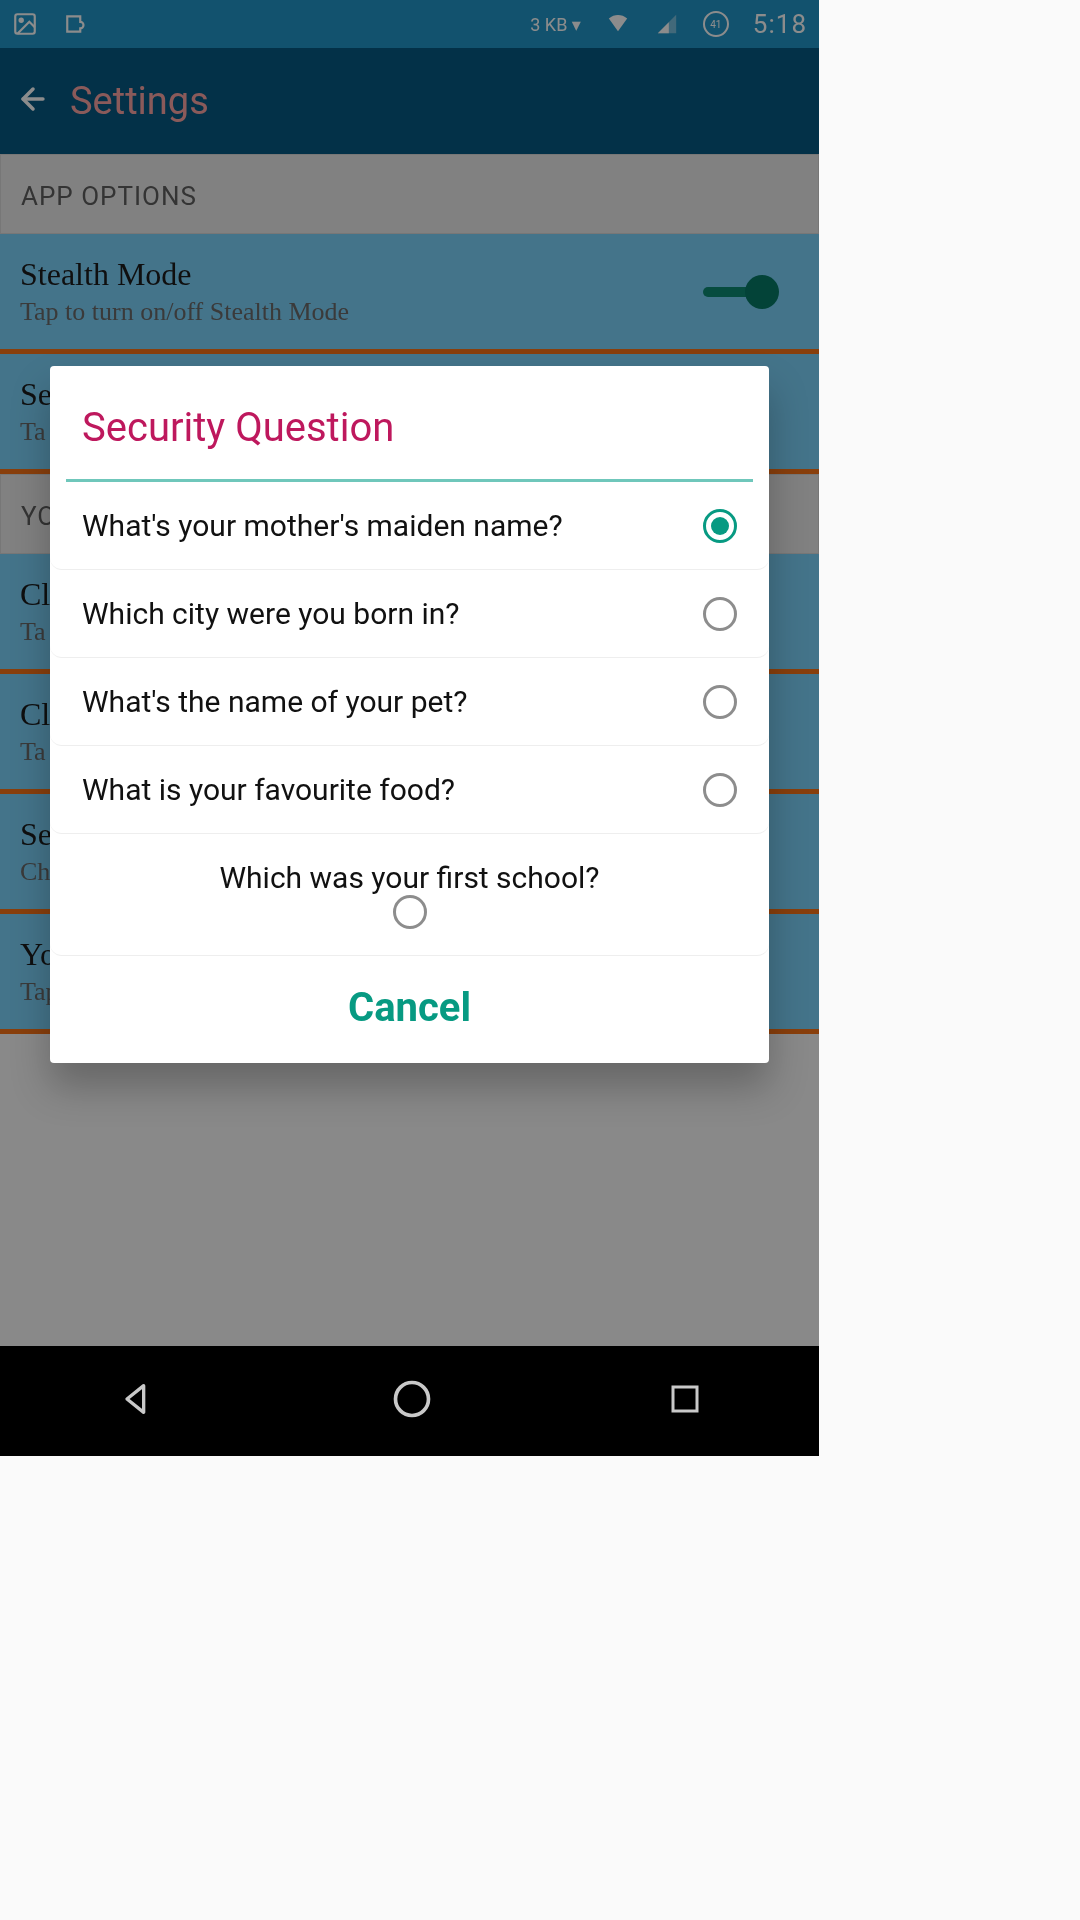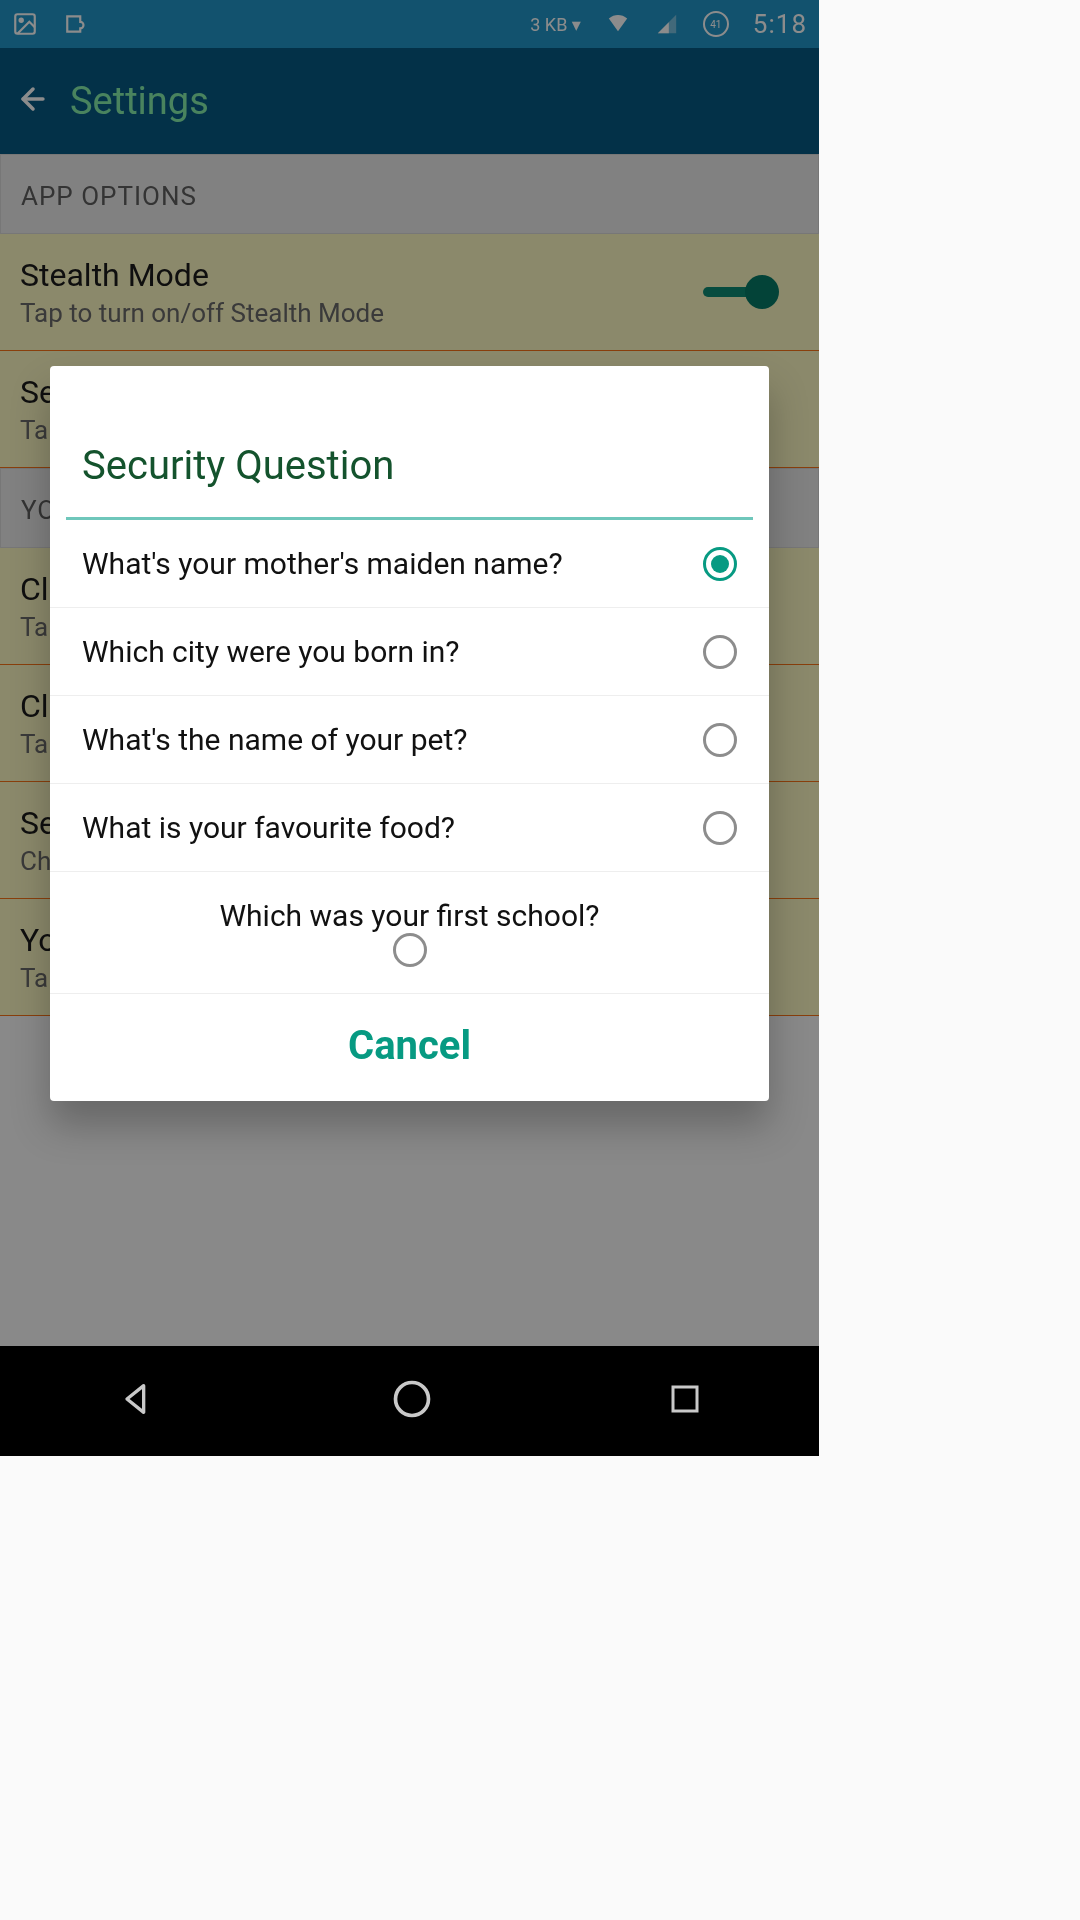--- a/index.html
+++ b/index.html
@@ -33,38 +33,39 @@
   
   .action-bar {
     height: 106px;
     background: #075a83;
     display: flex;
     align-items: center;
     padding: 0 16px;
     gap: 20px;
   }
   .action-bar .back-arrow { color: #fff; }
-  .action-title { color: #86efac; font-size: 38px; font-weight: 400; }
+  .action-title { color: #fca5a5; font-size: 38px; font-weight: 400; }
 
   
   .section-header {
     padding: 26px 20px 22px;
     color: #5f5f5f;
     font-size: 26px;
     letter-spacing: 1px;
     background: #ececec;
     border: 1px solid #d9d9d9;
   }
   .setting-item {
-    background: #fef9c3;
-    border-bottom: 1px solid #f97316;
+    background: #7dd3fc;
+    border-bottom: 5px solid #f97316;
     padding: 22px 20px;
     display: flex;
     flex-direction: column;
     position: relative;
+    font-family: Liberation Serif, serif;
   }
   .setting-title { font-size: 32px; color: #1c1c1c; margin-bottom: 4px; }
   .setting-sub   { font-size: 26px; color: #6b6b6b; }
   .switch {
     position: absolute; right: 46px; top: 50%; transform: translateY(-50%);
     width: 70px; height: 30px;
   }
   .switch-track {
     position: absolute; left: 0; top: 10px; width: 54px; height: 10px;
     background: #0e8a74; border-radius: 5px;
@@ -81,34 +82,34 @@
   }
   .dialog {
     position: absolute;
     left: 50px; right: 50px; top: 366px;
     background: #fff;
     border-radius: 4px;
     box-shadow: 0 24px 38px rgba(0,0,0,0.25);
     display: flex; flex-direction: column;
   }
   .dialog-title {
-    color: #14532d;
+    color: #be185d;
     font-size: 40px;
     padding: 38px 32px 28px;
-    margin-top: 38px;
   }
   .dialog-divider {
     height: 3px;
     background: #6fc7bb;
     margin: 0 16px;
   }
   .option {
     display: flex; align-items: center;
     padding: 26px 32px;
     border-bottom: 1px solid #eee;
+    border-radius: 12px;
   }
   .option:last-of-type { border-bottom: 1px solid #eee; flex-direction: column; }
   .option-text { font-size: 30px; color: #111; flex: 1; }
   .radio {
     width: 34px; height: 34px; border: 3px solid #8d8d8d; border-radius: 50%;
     display: flex; align-items: center; justify-content: center;
   }
   .radio.checked { border-color: #079a82; }
   .radio.checked::after {
     content: ""; width: 18px; height: 18px; background: #079a82; border-radius: 50%;

